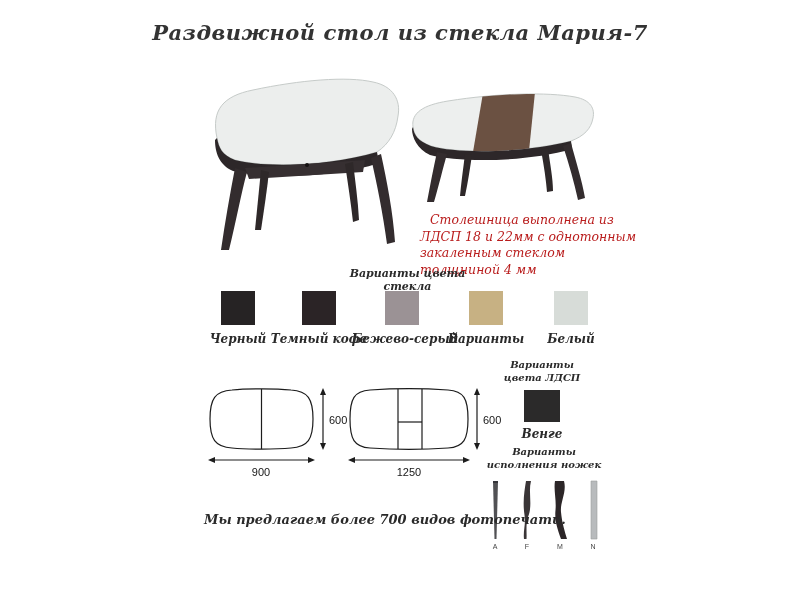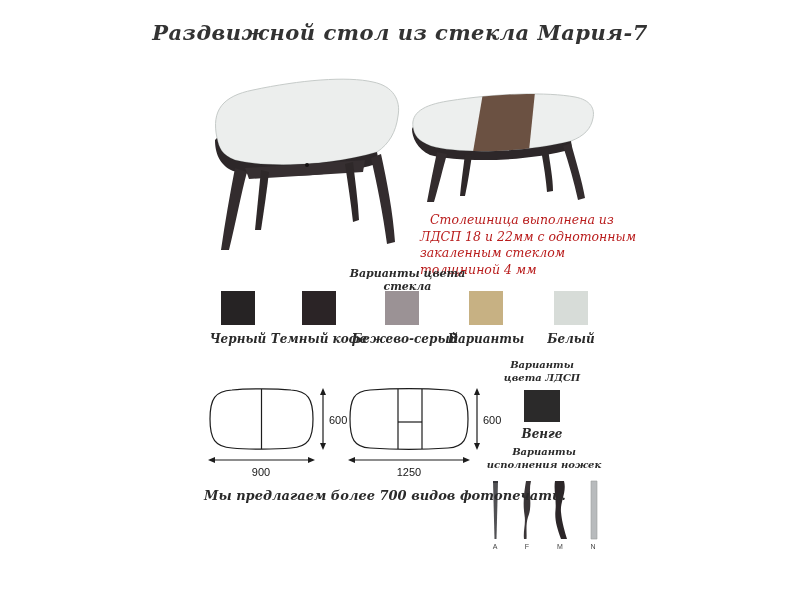--- a/index.html
+++ b/index.html
@@ -15,21 +15,21 @@
   .swcol{top:291px;width:100px;text-align:center;}
   .sw{width:34px;height:34px;margin:0 auto;}
   .sw-label{margin-top:7px;font-size:12px;font-style:italic;font-weight:600;white-space:nowrap;color:#2a2a2a;}
   .rcol-title{font-size:10px;font-style:italic;font-weight:600;line-height:1.25;color:#2a2a2a;text-align:center;}
   .ldsp{left:490px;top:359px;width:104px;text-align:center;}
   .ldsp .sw{width:36px;height:32px;margin:6px auto 5px auto;}
   .legs-block{left:478px;top:446px;width:132px;text-align:center;}
   .legs-row{display:flex;justify-content:space-between;padding:0 6px;margin-top:9px;}
   .legitem{display:flex;flex-direction:column;align-items:center;}
   .leg-label{font-family:"Liberation Sans",sans-serif;font-size:7px;color:#444;margin-top:2px;}
-  .footer{left:204px;top:488px;font-size:13px;font-style:italic;font-weight:600;color:#2a2a2a;}
+  .footer{left:204px;top:512px;font-size:13px;font-style:italic;font-weight:600;color:#2a2a2a;}
   .dimtext{font-family:"Liberation Sans",sans-serif;font-size:11px;fill:#161616;font-style:normal;}
   svg{display:block;}
 </style>
 </head>
 <body>
 
 <div class="page">
 
   <div class="abs title">Раздвижной стол из стекла Мария-7</div>
 

